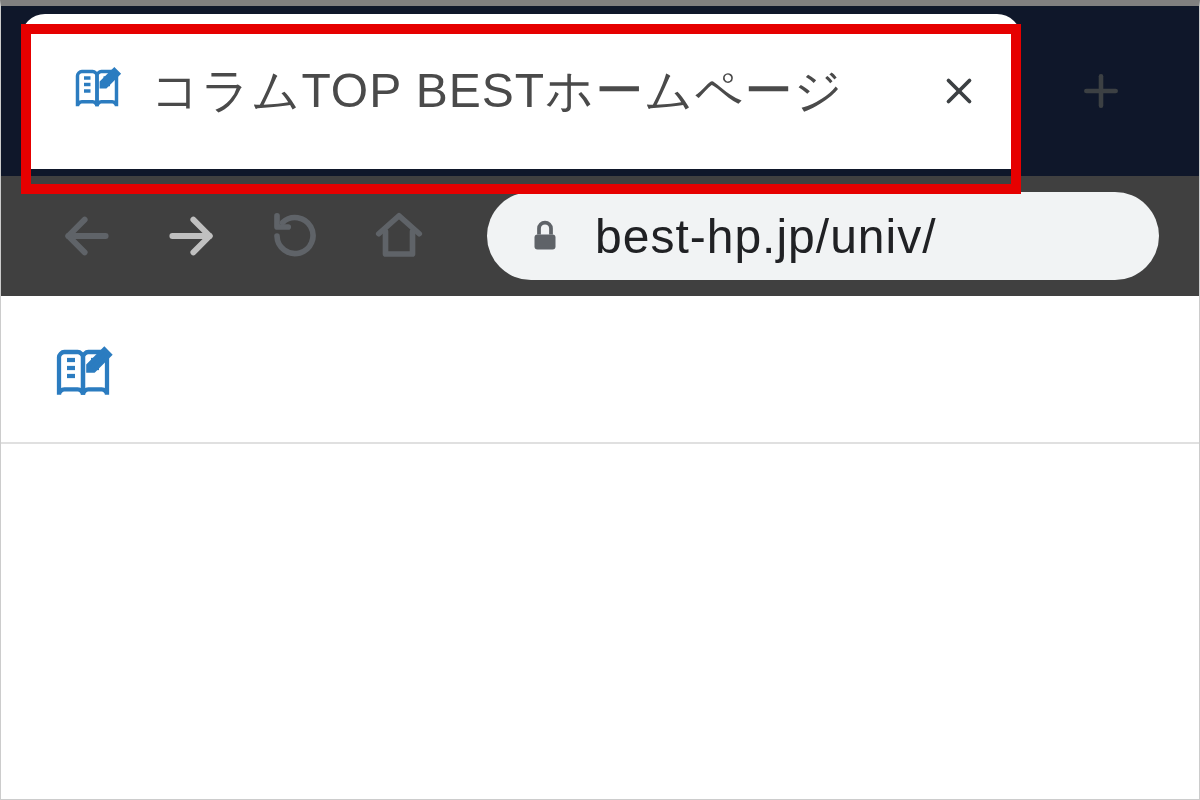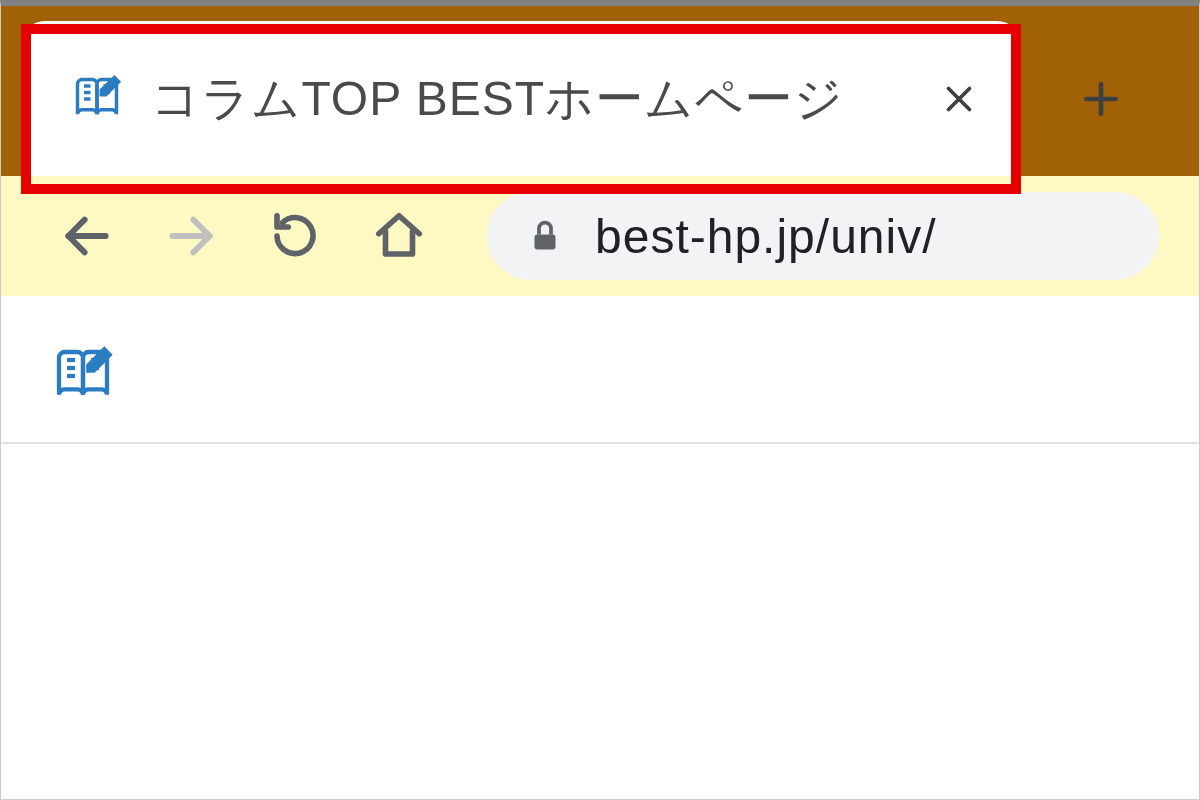--- a/index.html
+++ b/index.html
@@ -9,24 +9,24 @@
       width: 1200px;
       height: 800px;
       overflow: hidden;
       border: 1px solid #ccc;
       border-top: 6px solid #808080;
       position: relative;
     }
 
     
     .tabstrip {
-      background: #a16207;
+      background: #0f172a;
       height: 170px;
       display: flex;
-      align-items: flex-end;
+      align-items: center;
       padding-left: 20px;
     }
 
     .tab-highlight-box {
       position: absolute;
       top: 18px;
       left: 20px;
       width: 1000px;
       height: 170px;
       border: 10px solid #e60000;
@@ -83,21 +83,21 @@
       display: flex;
       align-items: center;
       justify-content: center;
       color: #3c4043;
       cursor: pointer;
       margin-left: 30px;
     }
 
     
     .toolbar {
-      background: #fef9c3;
+      background: #404040;
       height: 120px;
       display: flex;
       align-items: center;
       padding: 0 40px 0 50px;
       gap: 32px;
     }
 
     .nav-btn {
       width: 72px;
       height: 72px;

